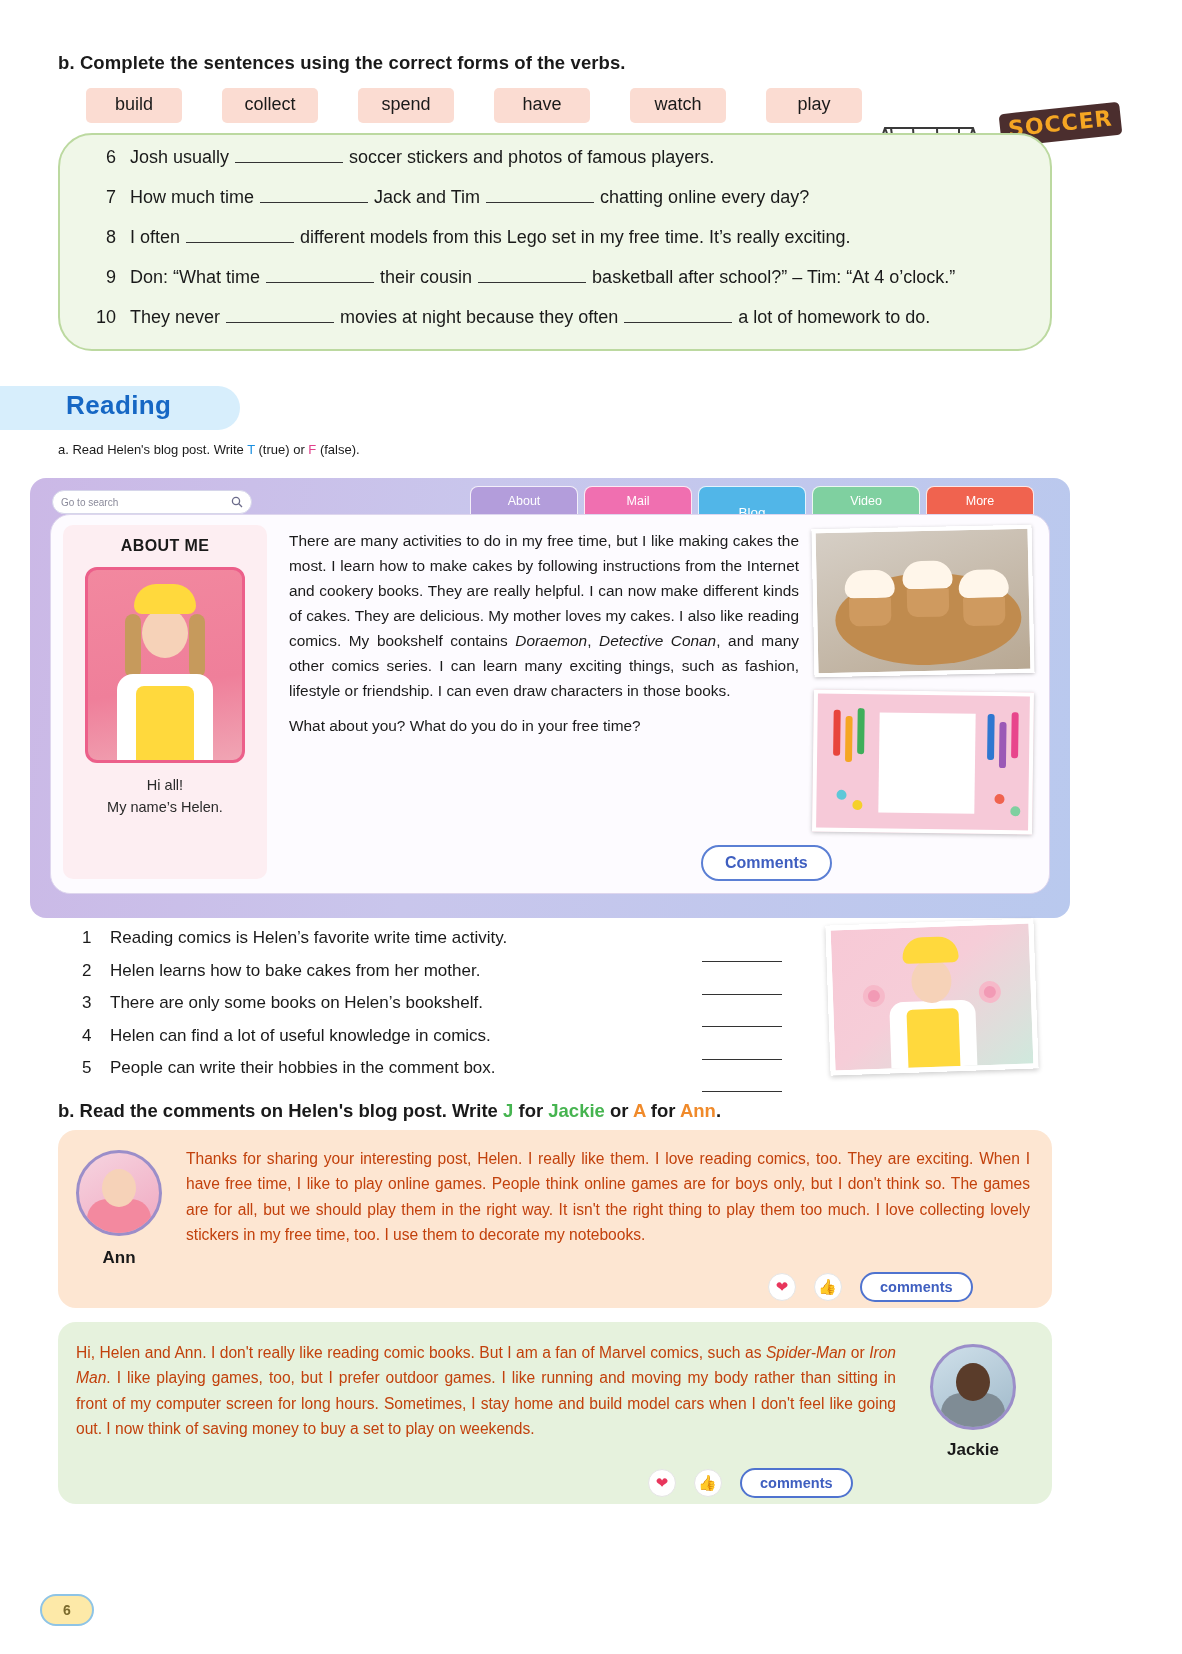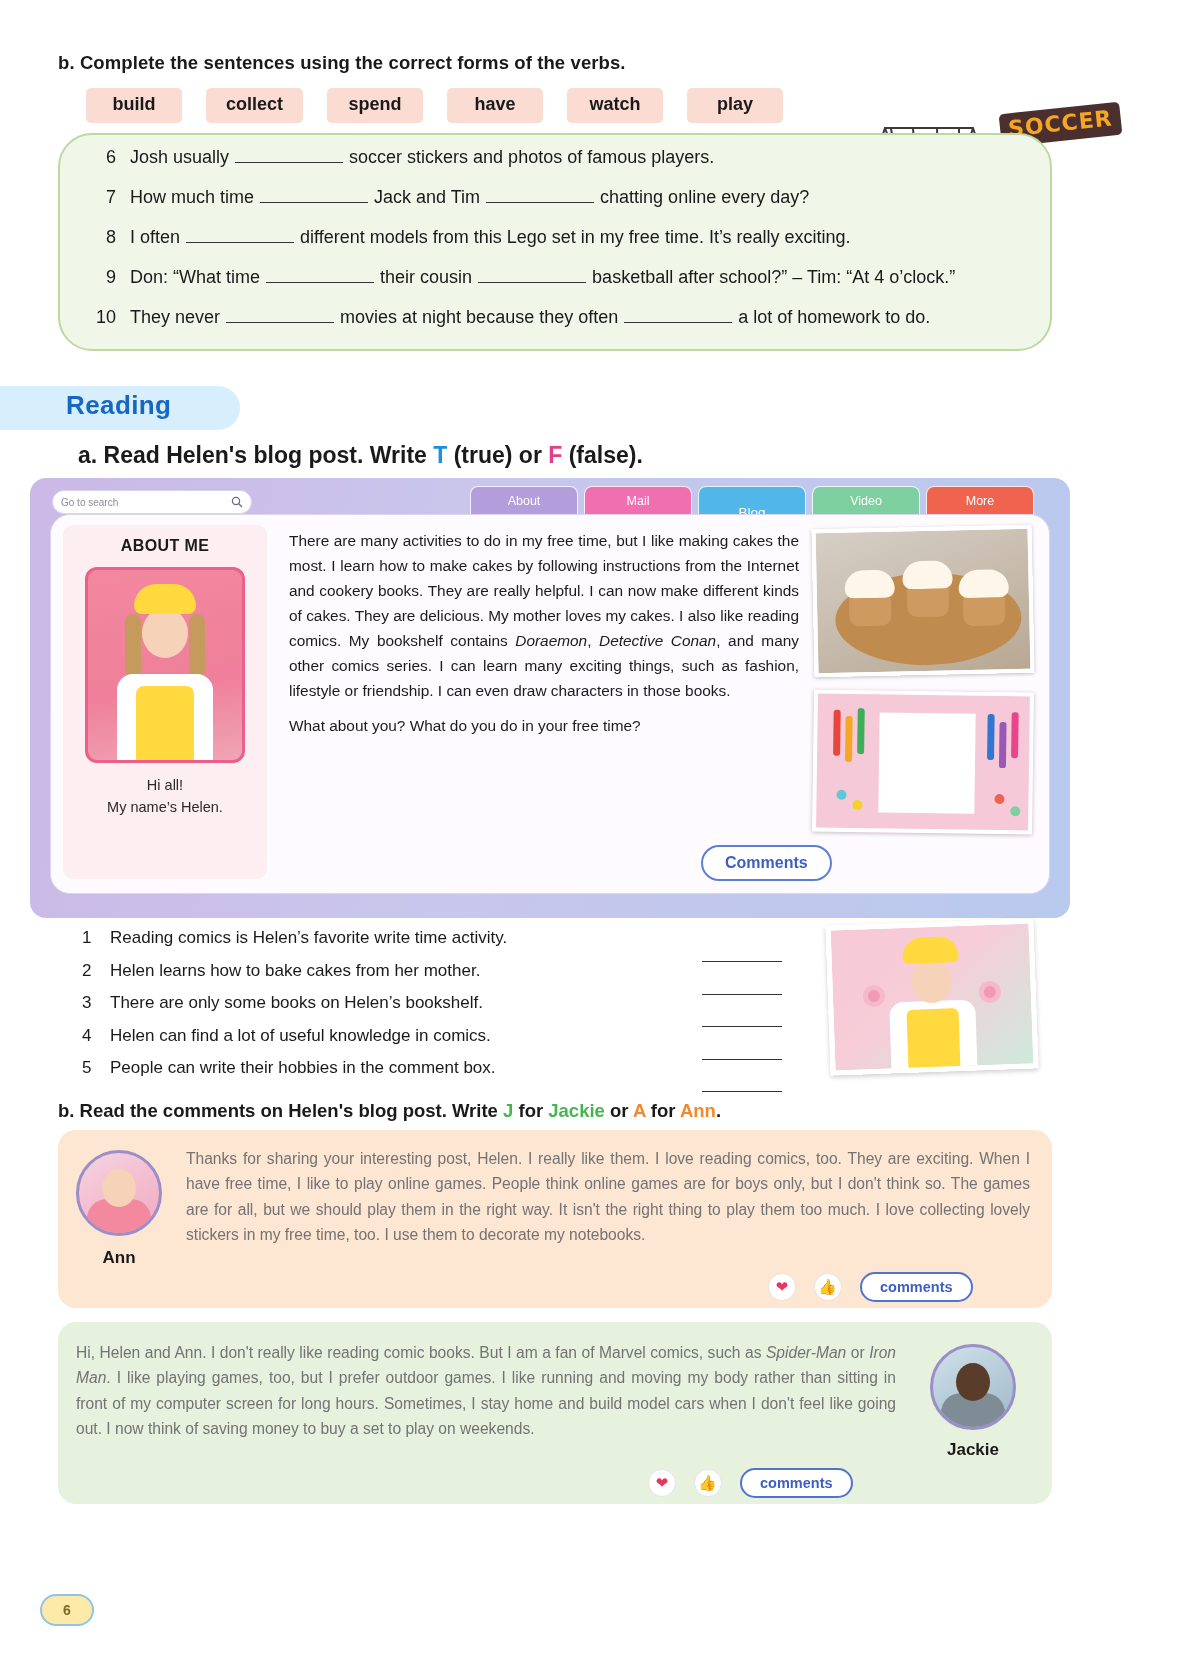--- a/index.html
+++ b/index.html
@@ -19,22 +19,21 @@
     position: absolute;
     left: 58px; top: 52px;
     font-size: 18.5px;
     font-weight: bold;
     letter-spacing: .1px;
   }
   .word-bank {
     position: absolute;
     left: 86px; top: 88px;
     display: flex;
-    gap: 24px;
-    font-weight: bold;
+    gap: 40px;
   }
   .word-chip {
     background: #fbdcd2;
     border-radius: 5px;
     padding: 6px 20px 8px;
     font-size: 18px;
     color: #1a1a1a;
     min-width: 96px;
     text-align: center;
   }
@@ -97,23 +96,22 @@
     left: 66px; top: 390px;
     font-size: 26px;
     font-weight: bold;
     color: #1667c4;
     letter-spacing: .4px;
   }
 
   .ra-heading {
     position: absolute;
     left: 58px; top: 442px;
-    font-size: 23px;
-    font-weight: bold;
-    margin-left: 20px;
+    font-size: 13px;
+    font-weight: normal;
   }
   .t-blue { color:#1a8fe0; }
   .f-pink { color:#e0408b; }
   .j-green { color:#46b450; }
   .a-orange { color:#f08a2a; }
 
   
   .blog-panel {
     position: absolute;
     left: 30px; top: 478px;
@@ -325,21 +323,21 @@
     width: 120px;
   }
   .ann-name { left: 59px; top: 1248px; }
   .jackie-name { left: 913px; top: 1440px; }
 
   .comment-text {
     position: absolute;
     font-size: 15.6px;
     line-height: 1.62;
     text-align: justify;
-    color: #737373;
+    color: #c2410c;
   }
   .ann-text { left: 186px; top: 1146px; width: 844px; }
   .jackie-text { left: 76px; top: 1340px; width: 820px; }
   .comment-text em { font-style: italic; }
 
   .react-row { position: absolute; display:flex; align-items:center; gap: 18px; }
   .ann-react { left: 768px; top: 1272px; }
   .jackie-react { left: 648px; top: 1468px; }
   .heart-btn, .like-btn {
     width: 28px; height: 28px; border-radius: 50%;

